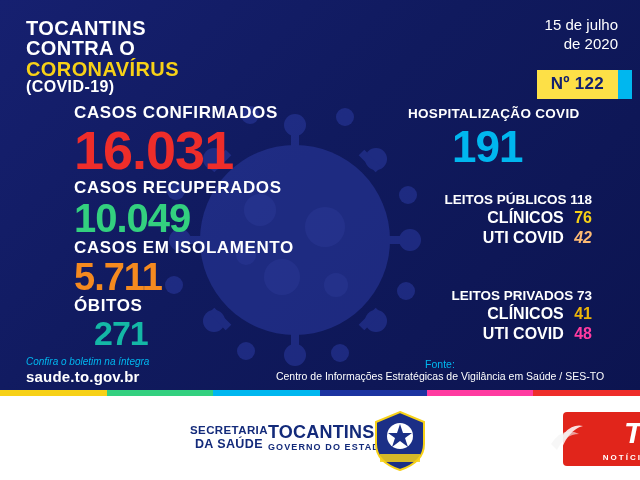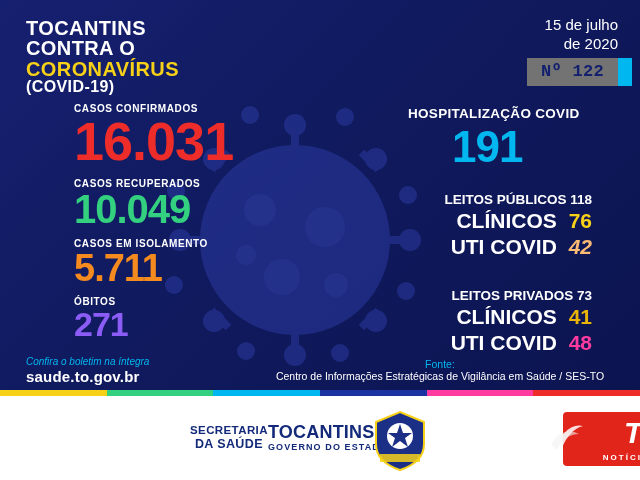--- a/index.html
+++ b/index.html
@@ -59,42 +59,41 @@
     right: 22px;
     top: 16px;
     text-align: right;
     font-size: 15px;
     line-height: 1.25;
     color: #ffffff;
   }
   .edition-badge {
     position: absolute;
     right: 22px;
-    top: 58px;
-    background: #737373;
+    top: 70px;
+    background: #fde047;
     color: #13206e;
     font-size: 17px;
     font-weight: bold;
     padding: 4px 14px 5px 14px;
     letter-spacing: .3px;
-    font-family: Liberation Mono, monospace;
   }
   .edition-badge .cyan-tip {
     position: absolute;
     right: -14px;
     top: 0;
     width: 14px;
     height: 100%;
     background: #00b7ef;
   }
 
   
   .stat { position: absolute; }
   .stat-label {
-    font-size: 10px;
+    font-size: 17px;
     font-weight: bold;
     letter-spacing: .6px;
     color: #ffffff;
     margin-bottom: 1px;
     display: block;
   }
   .stat-value {
     font-size: 48px;
     font-weight: bold;
     letter-spacing: -1px;
@@ -105,21 +104,21 @@
   #stat-confirmed { left: 74px; top: 103px; }
   #stat-confirmed .stat-value { color: #ee2d2a; font-size: 54px; }
 
   #stat-recovered { left: 74px; top: 178px; }
   #stat-recovered .stat-value { color: #33d07f; font-size: 40px; }
 
   #stat-isolation { left: 74px; top: 238px; }
   #stat-isolation .stat-value { color: #f58a1f; font-size: 38px; }
 
   #stat-deaths { left: 74px; top: 296px; }
-  #stat-deaths .stat-value { color: #8b5cf6; font-size: 34px; }
+  #stat-deaths .stat-value { color: #14b8a6; font-size: 34px; margin-left: 20px; }
 
   
   .bulletin {
     position: absolute;
     left: 26px;
     top: 356px;
     text-align: left;
   }
   .bulletin-note {
     display: block;
@@ -159,21 +158,21 @@
   .beds-group { position: absolute; }
   .beds-head {
     font-size: 13.5px;
     font-weight: bold;
     color: #ffffff;
     text-align: right;
     white-space: nowrap;
   }
   .beds-head .num { color: #ffffff; }
   .beds-row {
-    font-size: 21px;
+    font-size: 16px;
     font-weight: bold;
     text-align: right;
     white-space: nowrap;
     margin-top: 2px;
     color: #ffffff;
   }
   .beds-row .val { margin-left: 6px; }
 
   #beds-public { right: 48px; top: 192px; }
   #beds-public .beds-row.clinic .val { color: #f7d117; }

